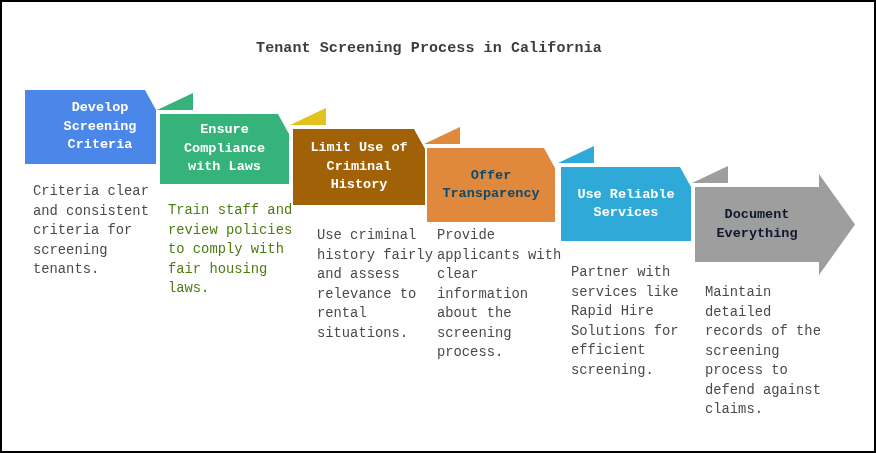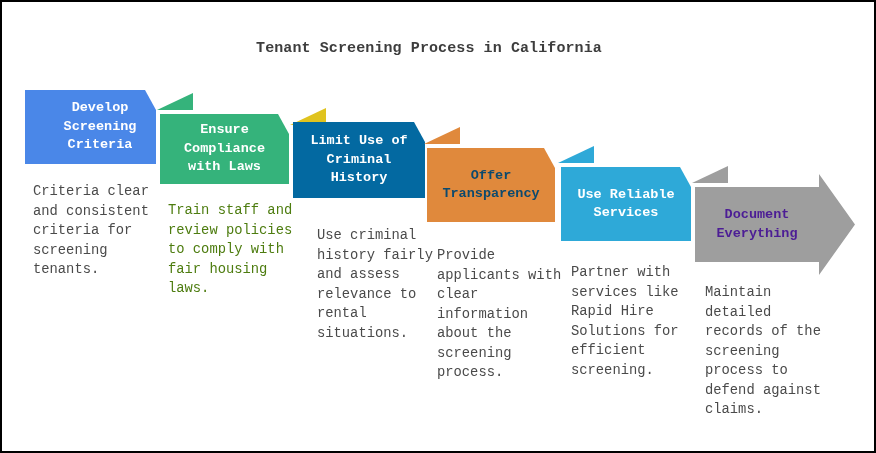--- a/index.html
+++ b/index.html
@@ -73,58 +73,58 @@
         <div class="step-label" style="color: rgb(255, 255, 255);">Ensure
 Compliance
 with Laws</div>
       </div>
       <div class="step-desc" style="left: 166px; top: 199px; width: 130px; color: #4d7c0f;">Train staff and
 review policies
 to comply with
 fair housing
 laws.</div>
       <div class="step-fold" style="left: 288px; top: 106px; width: 36px; height: 17px; background: rgb(224, 195, 30);"></div>
-      <div class="step-face" style="left: 291px; top: 120px; width: 132px; height: 76px; background: #0369a1; clip-path: polygon(0px 0px, 121px 0px, 100% 20px, 100% 100%, 0px 100%);">
+      <div class="step-face" style="left: 291px; top: 127px; width: 132px; height: 76px; background: #a16207; clip-path: polygon(0px 0px, 121px 0px, 100% 20px, 100% 100%, 0px 100%);">
         <div class="step-label" style="color: rgb(255, 255, 255);">Limit Use of
 Criminal
 History</div>
       </div>
       <div class="step-desc" style="left: 292px; top: 224px; width: 130px; color: rgb(74, 74, 74); margin-left: 23px;">Use criminal
 history fairly
 and assess
 relevance to
 rental
 situations.</div>
       <div class="step-fold" style="left: 422px; top: 125px; width: 36px; height: 17px; background: rgb(224, 137, 60);"></div>
       <div class="step-face" style="left: 425px; top: 146px; width: 128px; height: 74px; background: rgb(224, 137, 60); clip-path: polygon(0px 0px, 117px 0px, 100% 20px, 100% 100%, 0px 100%);">
         <div class="step-label" style="color: #0c4a6e;">Offer
 Transparency</div>
       </div>
-      <div class="step-desc" style="left: 435px; top: 244px; width: 130px; color: rgb(74, 74, 74);">Provide
+      <div class="step-desc" style="left: 435px; top: 224px; width: 130px; color: rgb(74, 74, 74);">Provide
 applicants with
 clear
 information
 about the
 screening
 process.</div>
       <div class="step-fold" style="left: 556px; top: 144px; width: 36px; height: 17px; background: rgb(46, 169, 216);"></div>
       <div class="step-face" style="left: 559px; top: 165px; width: 130px; height: 74px; background: rgb(46, 169, 216); clip-path: polygon(0px 0px, 119px 0px, 100% 20px, 100% 100%, 0px 100%);">
         <div class="step-label" style="color: rgb(255, 255, 255);">Use Reliable
 Services</div>
       </div>
       <div class="step-desc" style="left: 569px; top: 261px; width: 130px; color: rgb(74, 74, 74);">Partner with
 services like
 Rapid Hire
 Solutions for
 efficient
 screening.</div>
       <div class="step-fold" style="left: 690px; top: 164px; width: 36px; height: 17px; background: rgb(158, 158, 158);"></div>
       <div class="step-face" style="left: 693px; top: 172px; width: 160px; height: 101px; background: rgb(158, 158, 158); padding: 0px; clip-path: polygon(0px 13px, 124px 13px, 124px 0px, 100% 50.5px, 124px 100%, 124px 88px, 0px 88px);">
         <div class="arrow-label-wrap">
-          <div class="step-label" style="color: #4c1d95;">Document
+          <div class="step-label" style="color: #0f172a;">Document
 Everything</div>
         </div>
       </div>
       <div class="step-desc" style="left: 703px; top: 281px; width: 130px; color: rgb(74, 74, 74);">Maintain
 detailed
 records of the
 screening
 process to
 defend against
 claims.</div>

